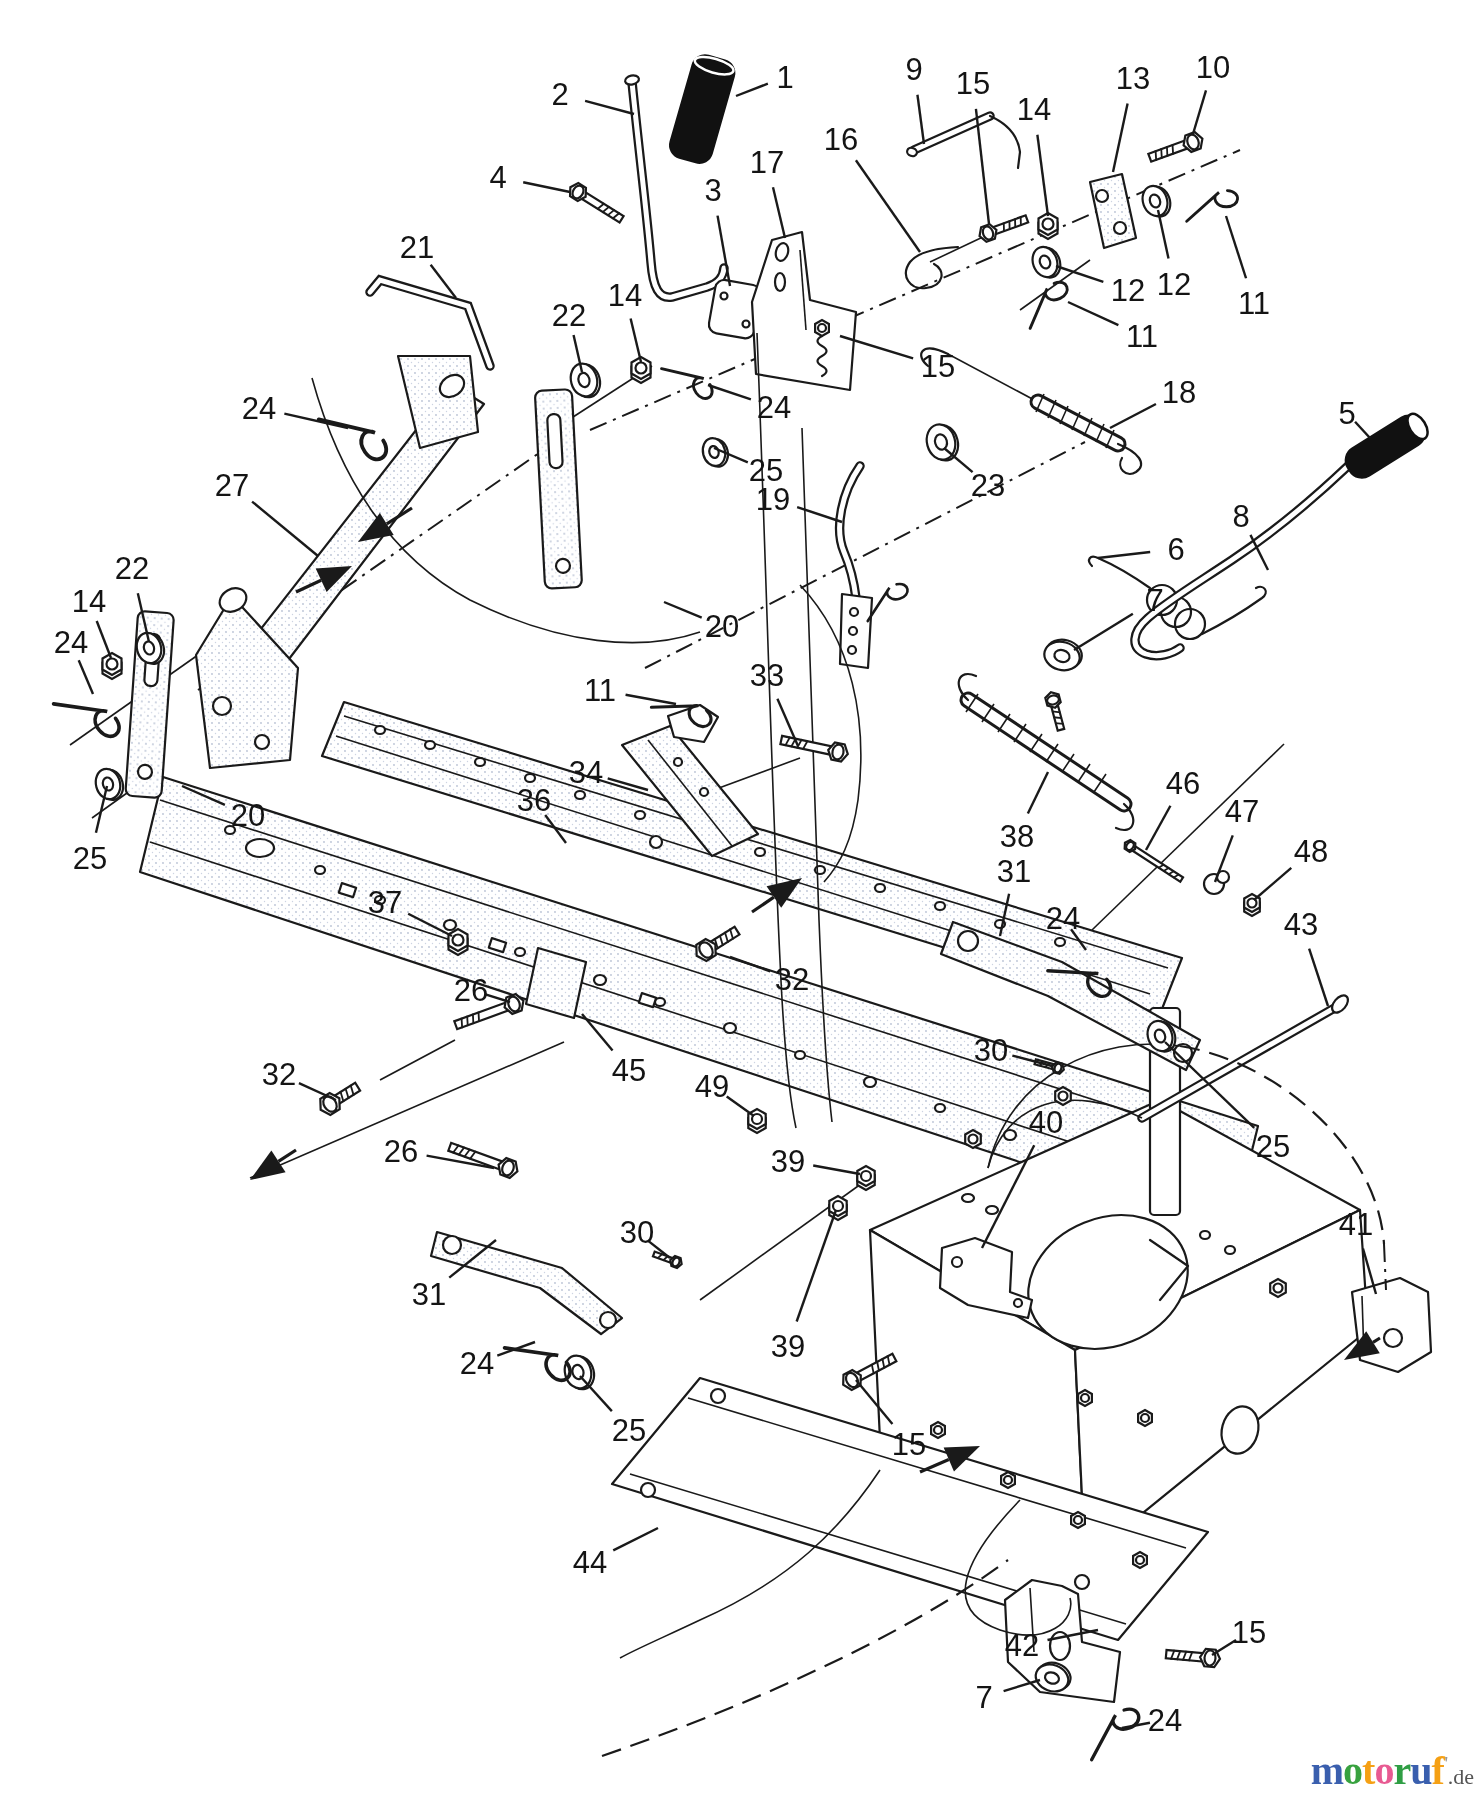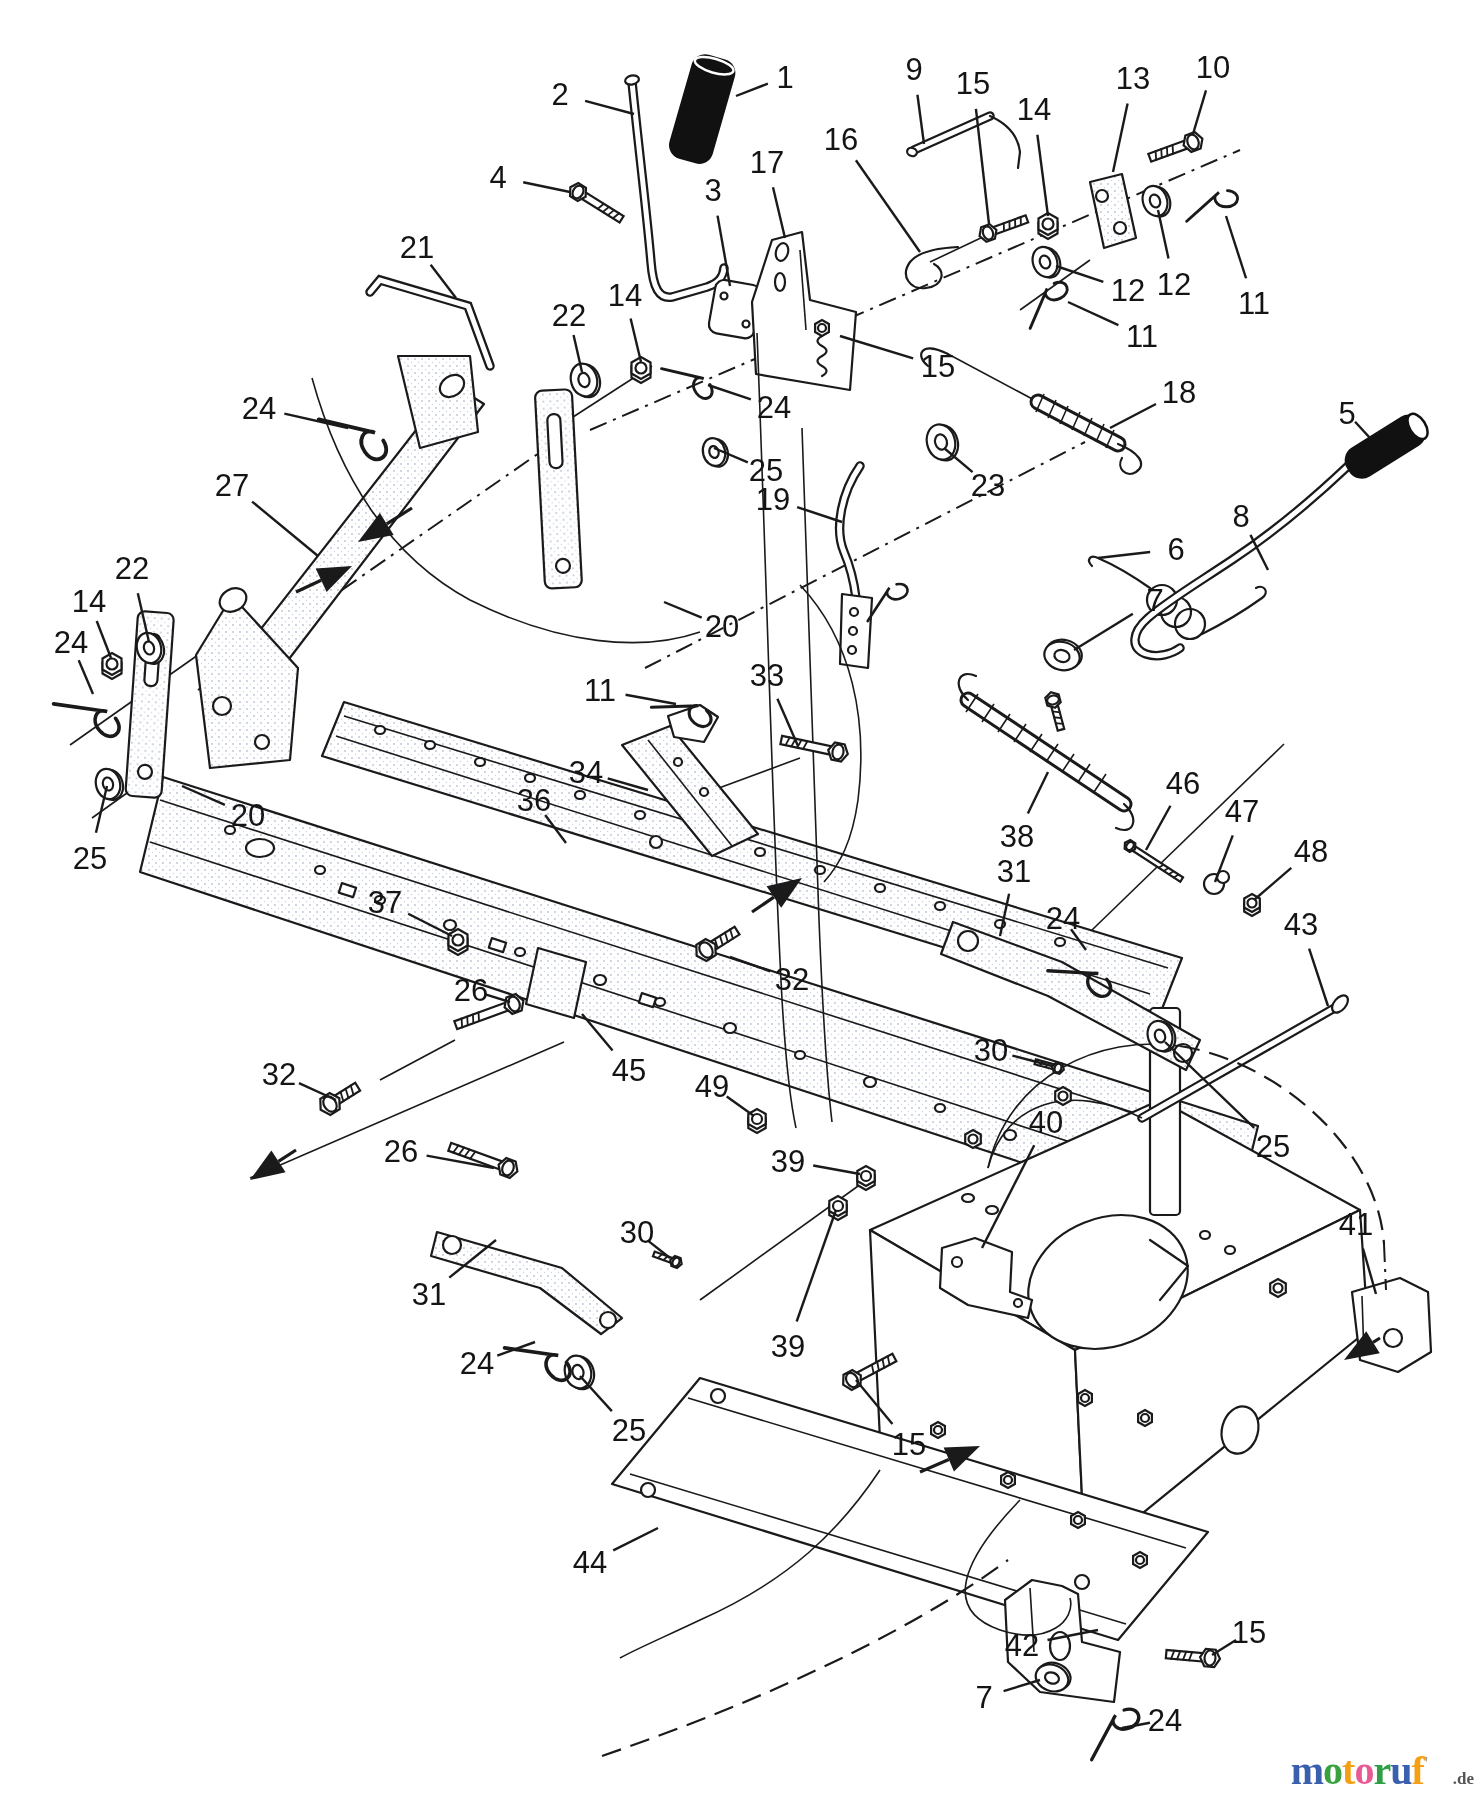--- a/index.html
+++ b/index.html
@@ -11,21 +11,21 @@
   .fd{fill:url(#dots);}
   .thin{stroke:#1a1a1a;stroke-width:1.6;fill:none;}
   .dashdot{stroke:#1a1a1a;stroke-width:2;fill:none;stroke-dasharray:18 7 3 7;}
   .dashed{stroke:#1a1a1a;stroke-width:2.2;fill:none;stroke-dasharray:20 10;}
   .tubeO{stroke:#1a1a1a;stroke-width:9.5;fill:none;stroke-linecap:round;}
   .tubeI{stroke:#ffffff;stroke-width:5;fill:none;stroke-linecap:round;}
   .coilO{stroke:#1a1a1a;stroke-width:17;fill:none;stroke-linecap:round;}
   .coilI{stroke:#ffffff;stroke-width:11;fill:none;stroke-linecap:round;}
   .callout-num{font-family:"Liberation Sans",sans-serif;font-size:31px;fill:#141414;}
   .watermark{position:absolute;right:8px;bottom:6px;font-family:"Liberation Serif",serif;font-weight:bold;font-size:40px;letter-spacing:-1px;white-space:nowrap;}
-  .watermark .suffix{font-size:17px;font-weight:bold;letter-spacing:0;margin-left:25px;}
+  .watermark .suffix{font-size:22px;font-weight:normal;letter-spacing:0;}
   .watermark .tick{font-size:18px;vertical-align:super;}
 </style>
 </head>
 <body>
 
 <div class="stage">
 <svg id="diagram" width="1482" height="1800" viewBox="0 0 1482 1800">
   <defs>
     <pattern id="dots" width="7" height="7" patternUnits="userSpaceOnUse">
       <rect width="7" height="7" fill="#ffffff"></rect>

